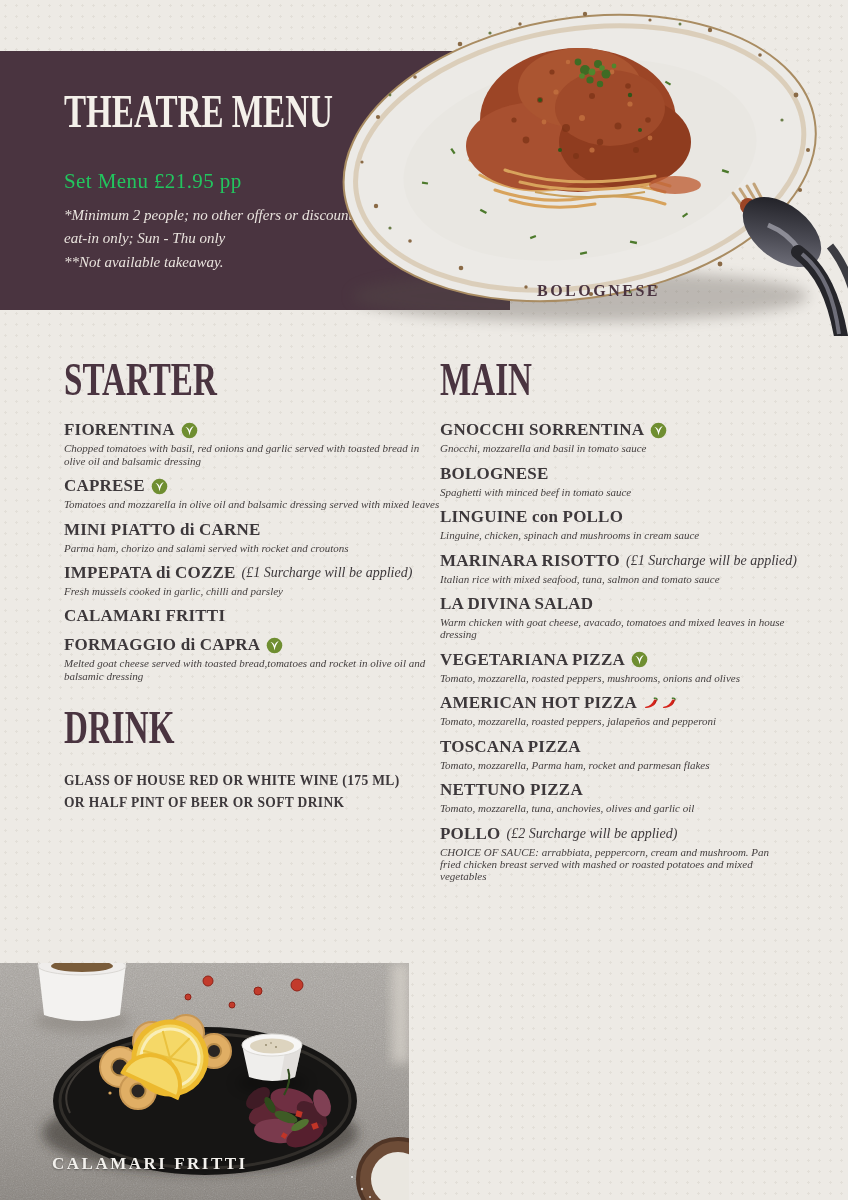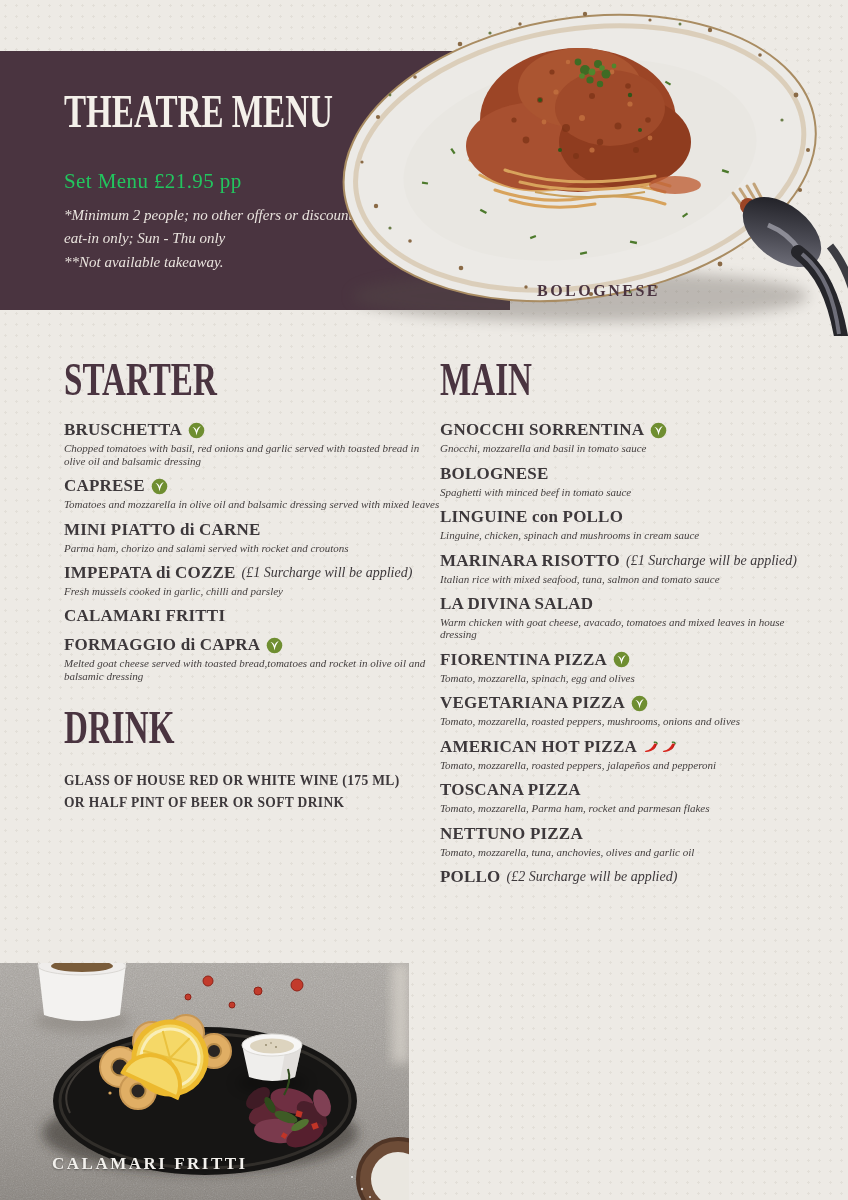--- a/index.html
+++ b/index.html
@@ -240,21 +240,21 @@
     </svg>
   </div>
   <div class="hero-caption">BOLOGNESE</div>
 
   <div class="col col-left">
     <div class="section">
       <h2 class="big-heading">STARTER</h2>
       <div class="items">
           <div class="item">
     <div class="item-title-row">
-      <span class="item-title">BRUSCHETTA</span>
+      <span class="item-title">FIORENTINA</span>
       <span class="badges">
                 <svg class="veg-icon" viewBox="0 0 24 24">
     <circle cx="12" cy="12" r="11" fill="#6f8e31"></circle>
     <path d="M12 19 C11.2 13.5 9.2 9.2 6.2 7.2 C10 7.4 11.6 10.4 12 12.6 C12.5 9.6 14.6 6.6 18 6 C15 9 13 14 12 19 Z" fill="#ffffff"></path>
   </svg>
               </span>
 
     </div>
     <div class="item-desc">Chopped tomatoes with basil, red onions and garlic served with toasted bread in olive oil and balsamic dressing</div>
   </div>
@@ -352,33 +352,20 @@
       <span class="item-note">(£1 Surcharge will be applied)</span>
     </div>
     <div class="item-desc">Italian rice with mixed seafood, tuna, salmon and tomato sauce</div>
   </div>
           <div class="item">
     <div class="item-title-row">
       <span class="item-title">LA DIVINA SALAD</span>
 
     </div>
     <div class="item-desc">Warm chicken with goat cheese, avacado, tomatoes and mixed leaves in house dressing</div>
-  </div>
-          <div class="item">
-    <div class="item-title-row">
-      <span class="item-title">FIORENTINA PIZZA</span>
-      <span class="badges">
-                <svg class="veg-icon" viewBox="0 0 24 24">
-    <circle cx="12" cy="12" r="11" fill="#6f8e31"></circle>
-    <path d="M12 19 C11.2 13.5 9.2 9.2 6.2 7.2 C10 7.4 11.6 10.4 12 12.6 C12.5 9.6 14.6 6.6 18 6 C15 9 13 14 12 19 Z" fill="#ffffff"></path>
-  </svg>
-              </span>
-
-    </div>
-    <div class="item-desc">Tomato, mozzarella, spinach, egg and olives</div>
   </div>
           <div class="item">
     <div class="item-title-row">
       <span class="item-title">VEGETARIANA PIZZA</span>
       <span class="badges">
                 <svg class="veg-icon" viewBox="0 0 24 24">
     <circle cx="12" cy="12" r="11" fill="#6f8e31"></circle>
     <path d="M12 19 C11.2 13.5 9.2 9.2 6.2 7.2 C10 7.4 11.6 10.4 12 12.6 C12.5 9.6 14.6 6.6 18 6 C15 9 13 14 12 19 Z" fill="#ffffff"></path>
   </svg>
               </span>
@@ -422,20 +409,21 @@
 
     </div>
     <div class="item-desc">Tomato, mozzarella, tuna, anchovies, olives and garlic oil</div>
   </div>
           <div class="item">
     <div class="item-title-row">
       <span class="item-title">POLLO</span>
 
       <span class="item-note">(£2 Surcharge will be applied)</span>
     </div>
+    <div class="item-desc">CHOICE OF SAUCE: arrabbiata, peppercorn, cream and mushroom. Pan fried chicken breast served with mashed or roasted potatoes and mixed vegetables</div>
   </div>
         </div>
     </div>
   </div>
 
   <div class="photo-calamari">
     <svg viewBox="0 0 409 237" width="409" height="237">
       <defs>
         <filter id="concrete" x="0" y="0" width="100%" height="100%">
           <feTurbulence type="fractalNoise" baseFrequency="0.9" numOctaves="3" result="noise"></feTurbulence>

